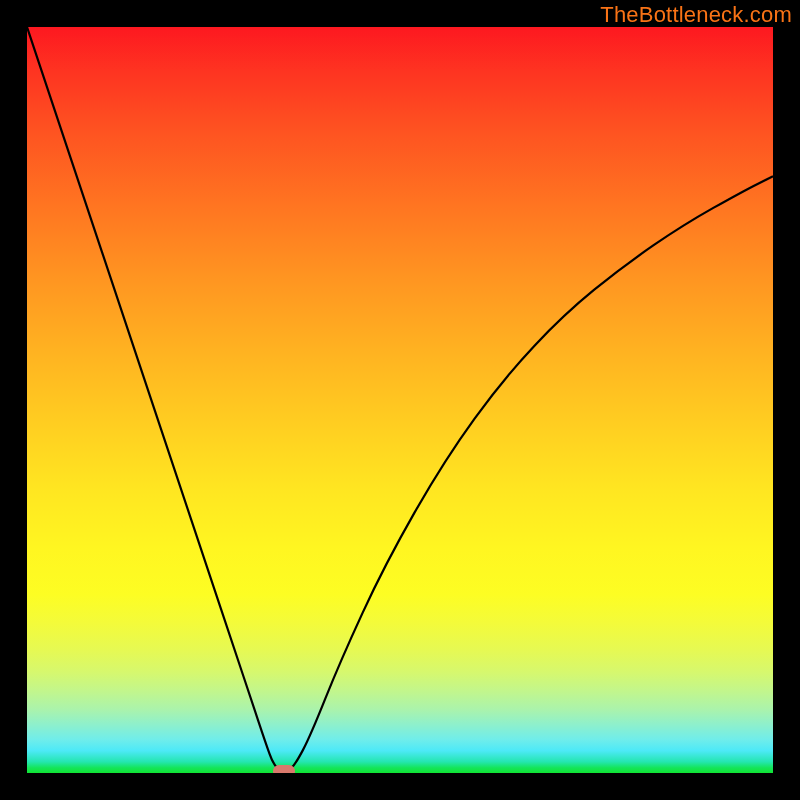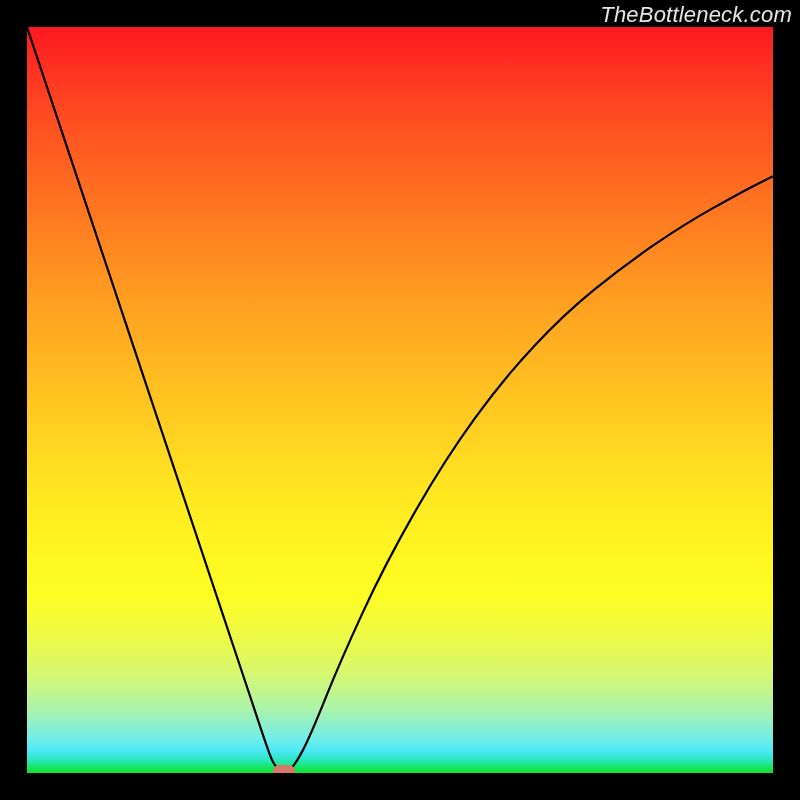--- a/index.html
+++ b/index.html
@@ -14,26 +14,25 @@
   .frame {
     position: relative;
     width: 800px;
     height: 800px;
     background: #000;
   }
   .watermark {
     position: absolute;
     top: 2px;
     right: 8px;
-    color: #e5e5e5;
+    color: #f97316;
     font-size: 22px;
     font-weight: 500;
     letter-spacing: 0.2px;
     z-index: 20;
-    font-style: italic;
   }
   .plot-area {
     position: absolute;
     left: 27px;
     top: 27px;
     width: 746px;
     height: 746px;
     overflow: hidden;
   }
   .gradient-bg {

